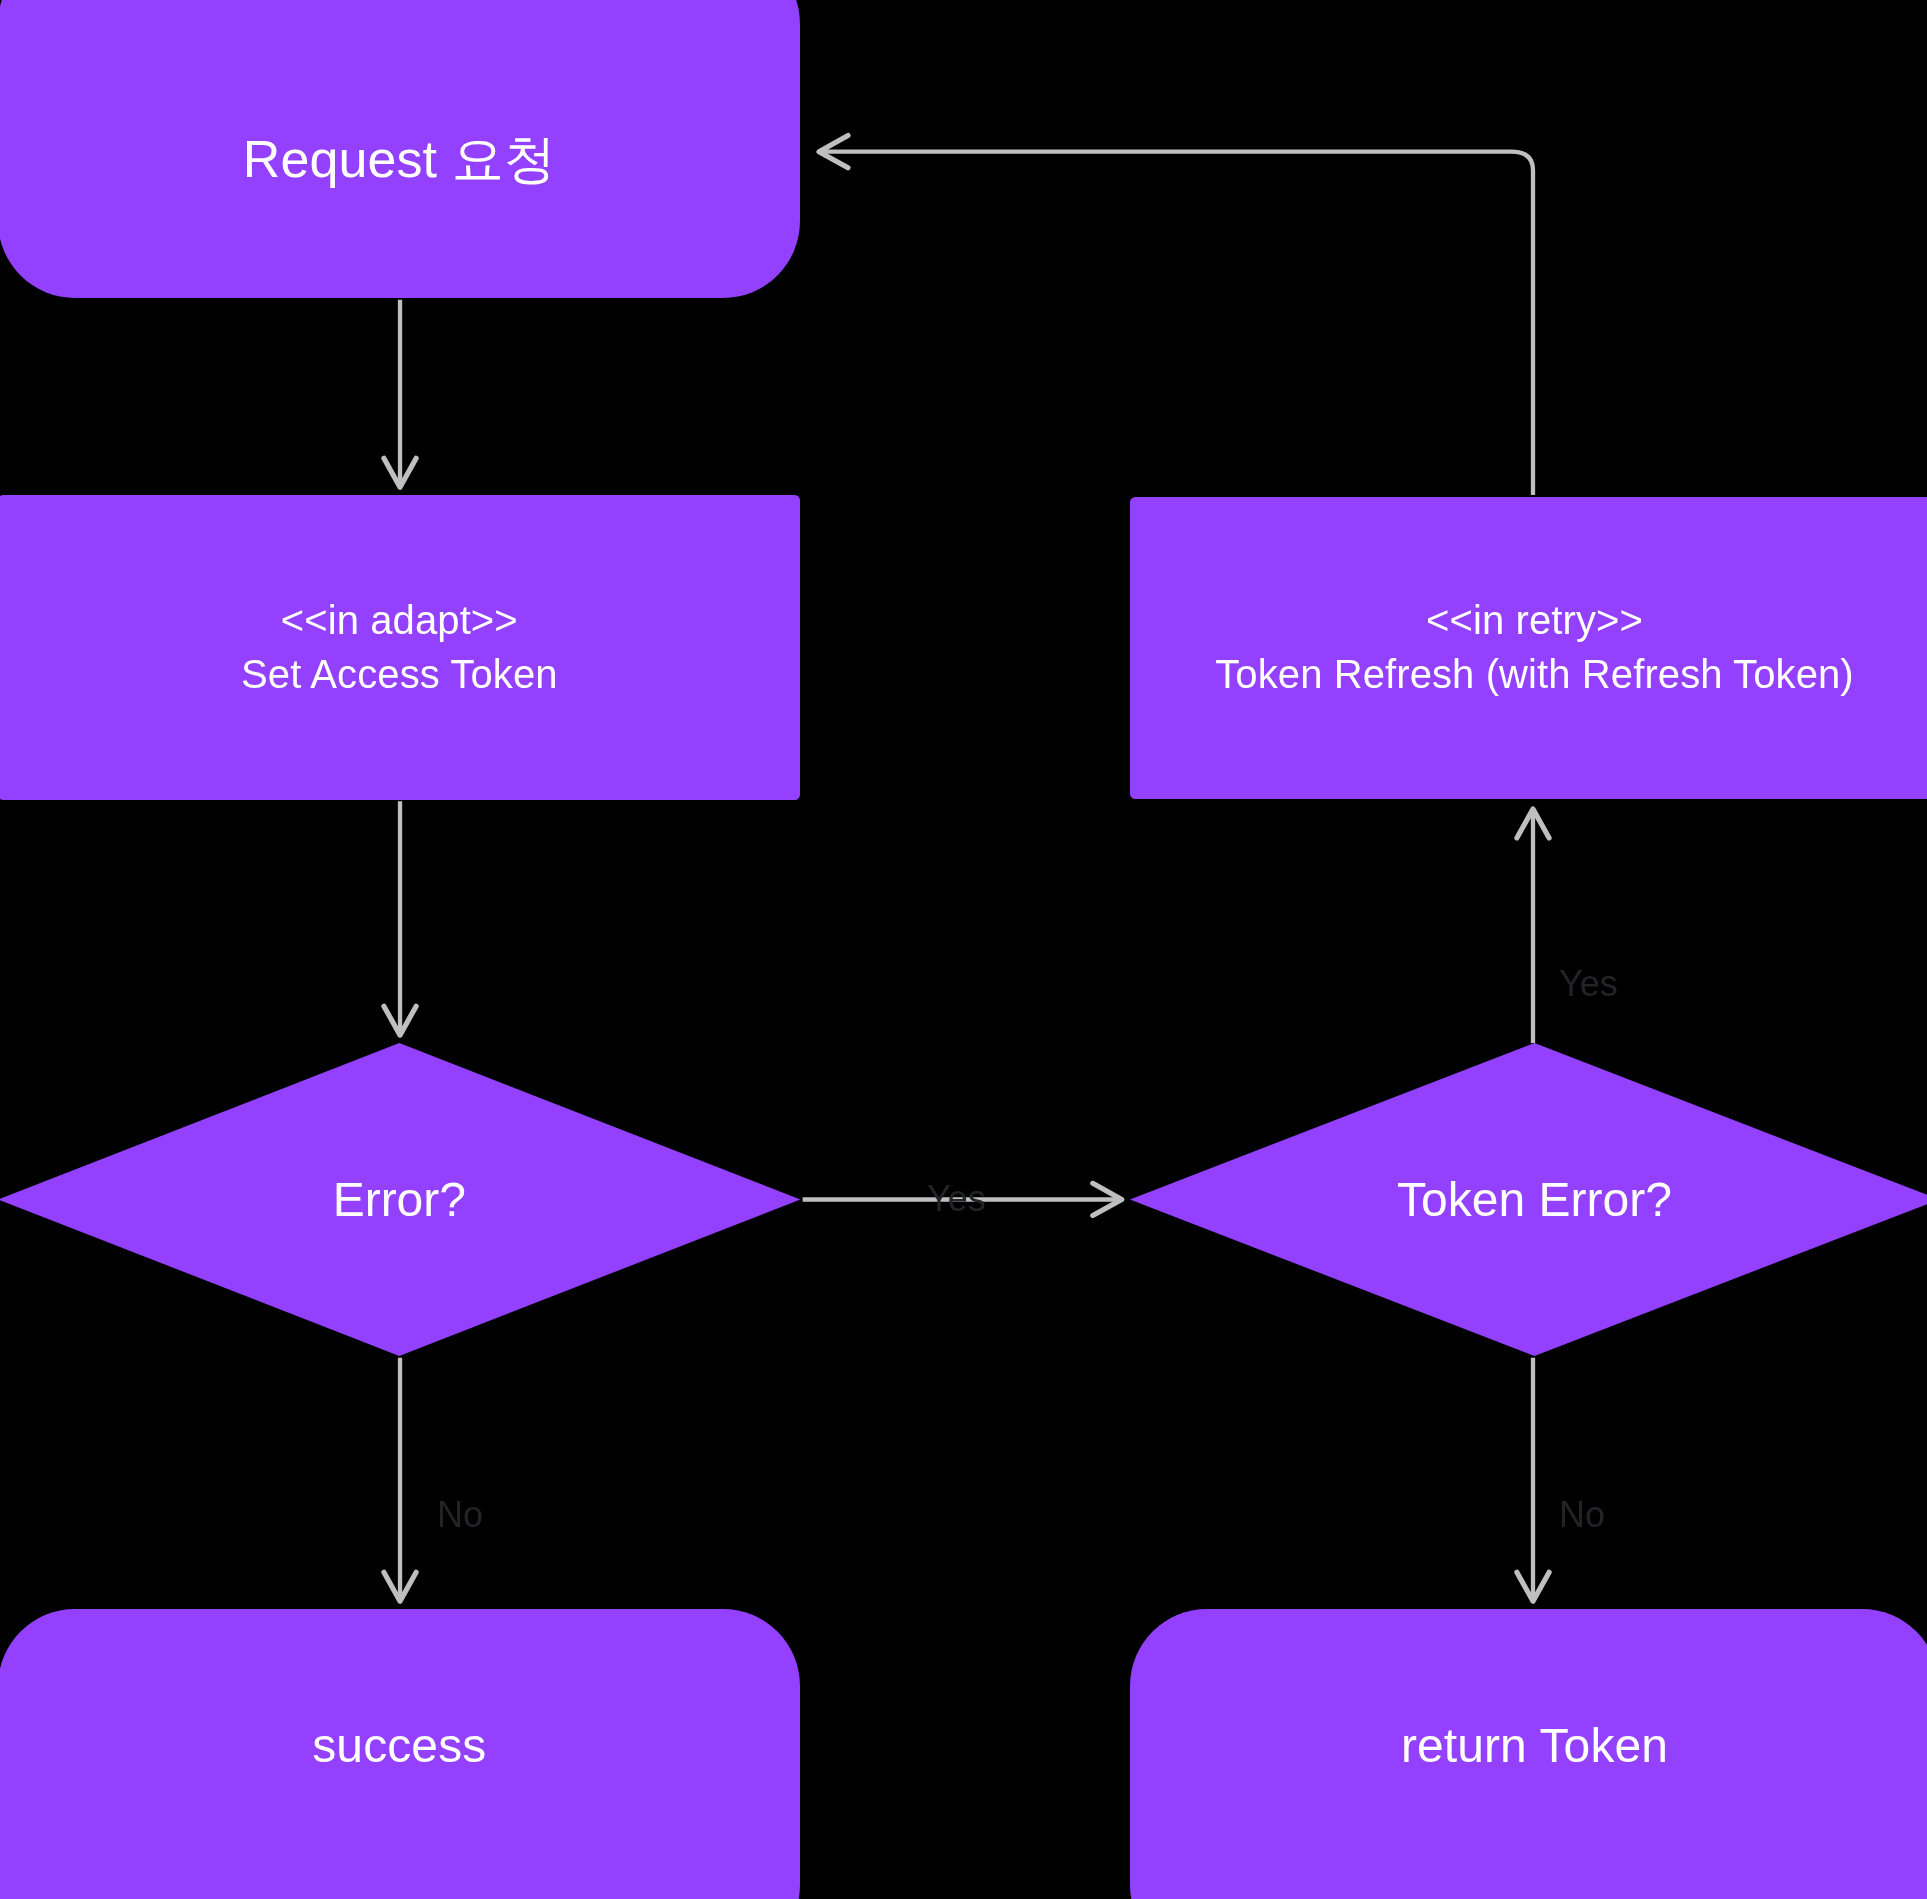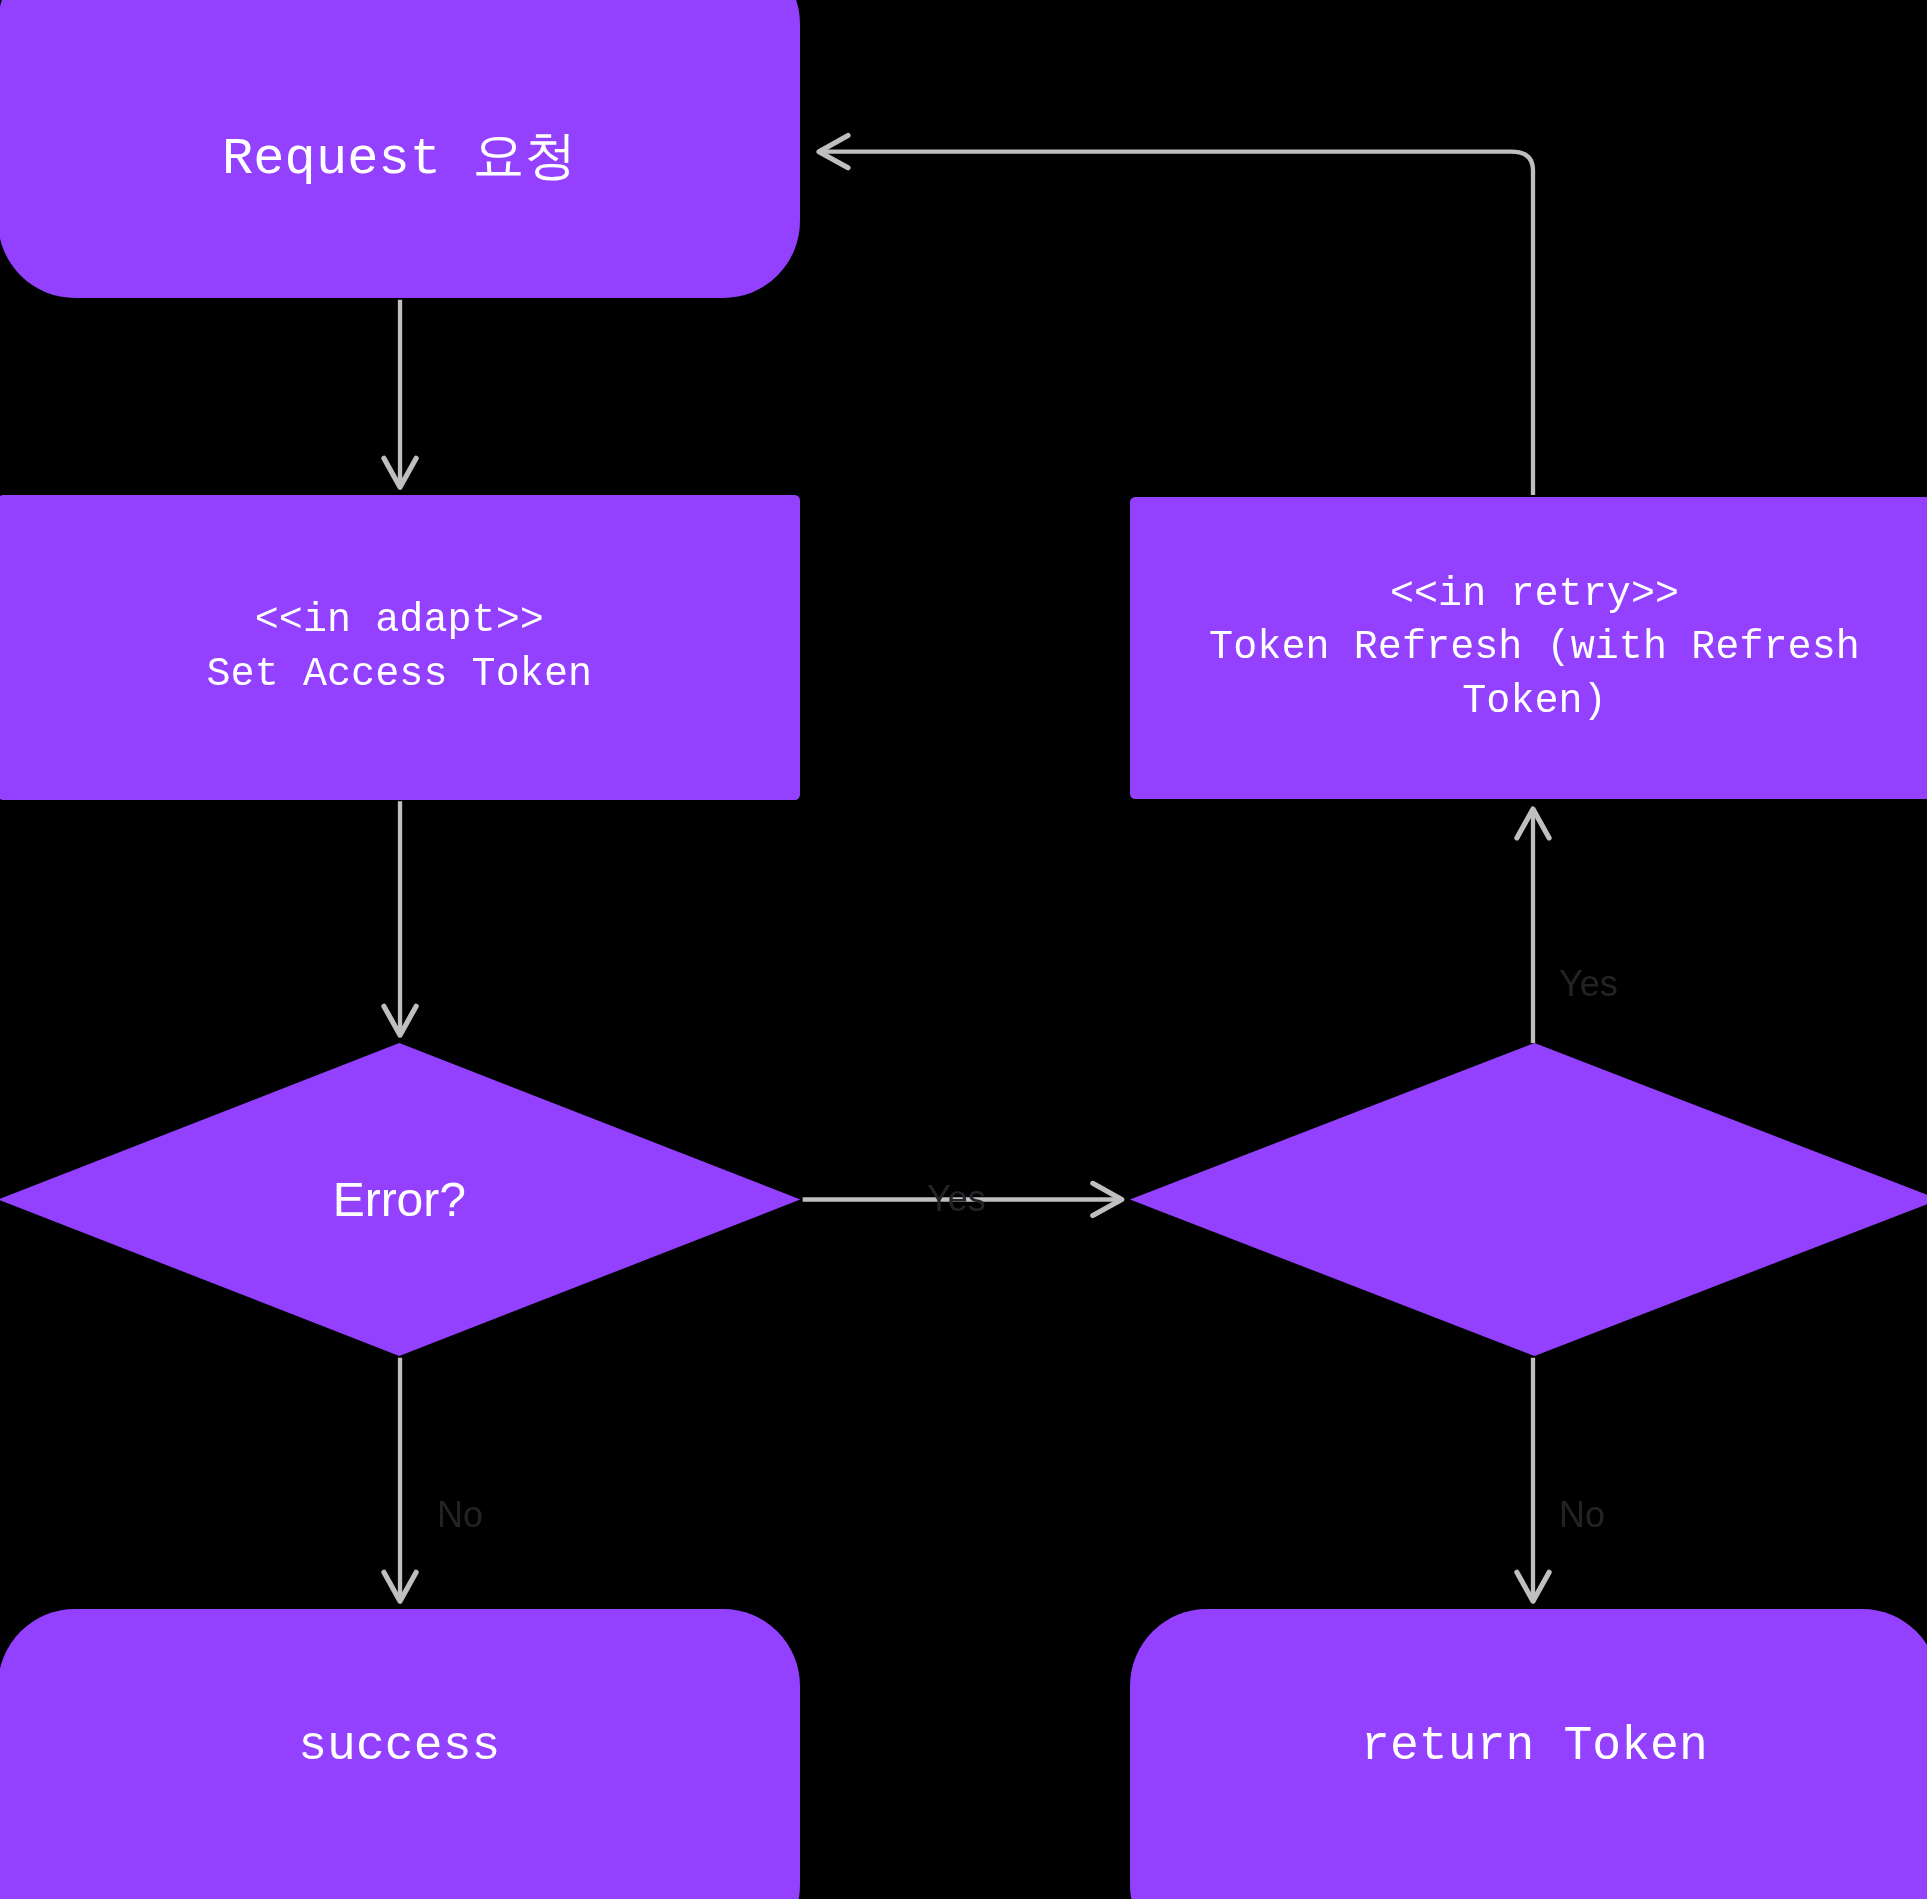--- a/index.html
+++ b/index.html
@@ -35,21 +35,21 @@
     align-items: center;
     justify-content: center;
     text-align: center;
     color: #ffffff;
     background: #9340ff;
     line-height: 1.34;
     letter-spacing: 0.1px;
   }
   .node-stadium { border-radius: 77px; }
   .node-rect { border-radius: 5.2px; }
-  .node-label { display: block; white-space: pre-line; font-family: Liberation Mono, monospace; }
+  .node-label { display: block; white-space: pre-line; }
 
   
   #node-request {
     left: -1.7px; top: -53px; width: 802px; height: 351px;
     font-size: 52px;
     align-items: flex-end;
     padding-bottom: 103px;
   }
   #node-set-access-token {
     left: -1.7px; top: 495px; width: 802px; height: 305px;
@@ -168,20 +168,21 @@
 Token Refresh (with Refresh Token)</span>
   </div>
 
   <div class="diamond-wrap" id="node-error">
     <div class="diamond-shape"></div>
     <span class="diamond-text">Error?</span>
   </div>
 
   <div class="diamond-wrap" id="node-token-error">
     <div class="diamond-shape"></div>
+    <span class="diamond-text">Token Error?</span>
   </div>
 
   <div class="node node-stadium" id="node-success">
     <span class="node-label">success</span>
   </div>
 
   <div class="node node-stadium" id="node-return-error">
     <span class="node-label">return Token</span>
   </div>
 

